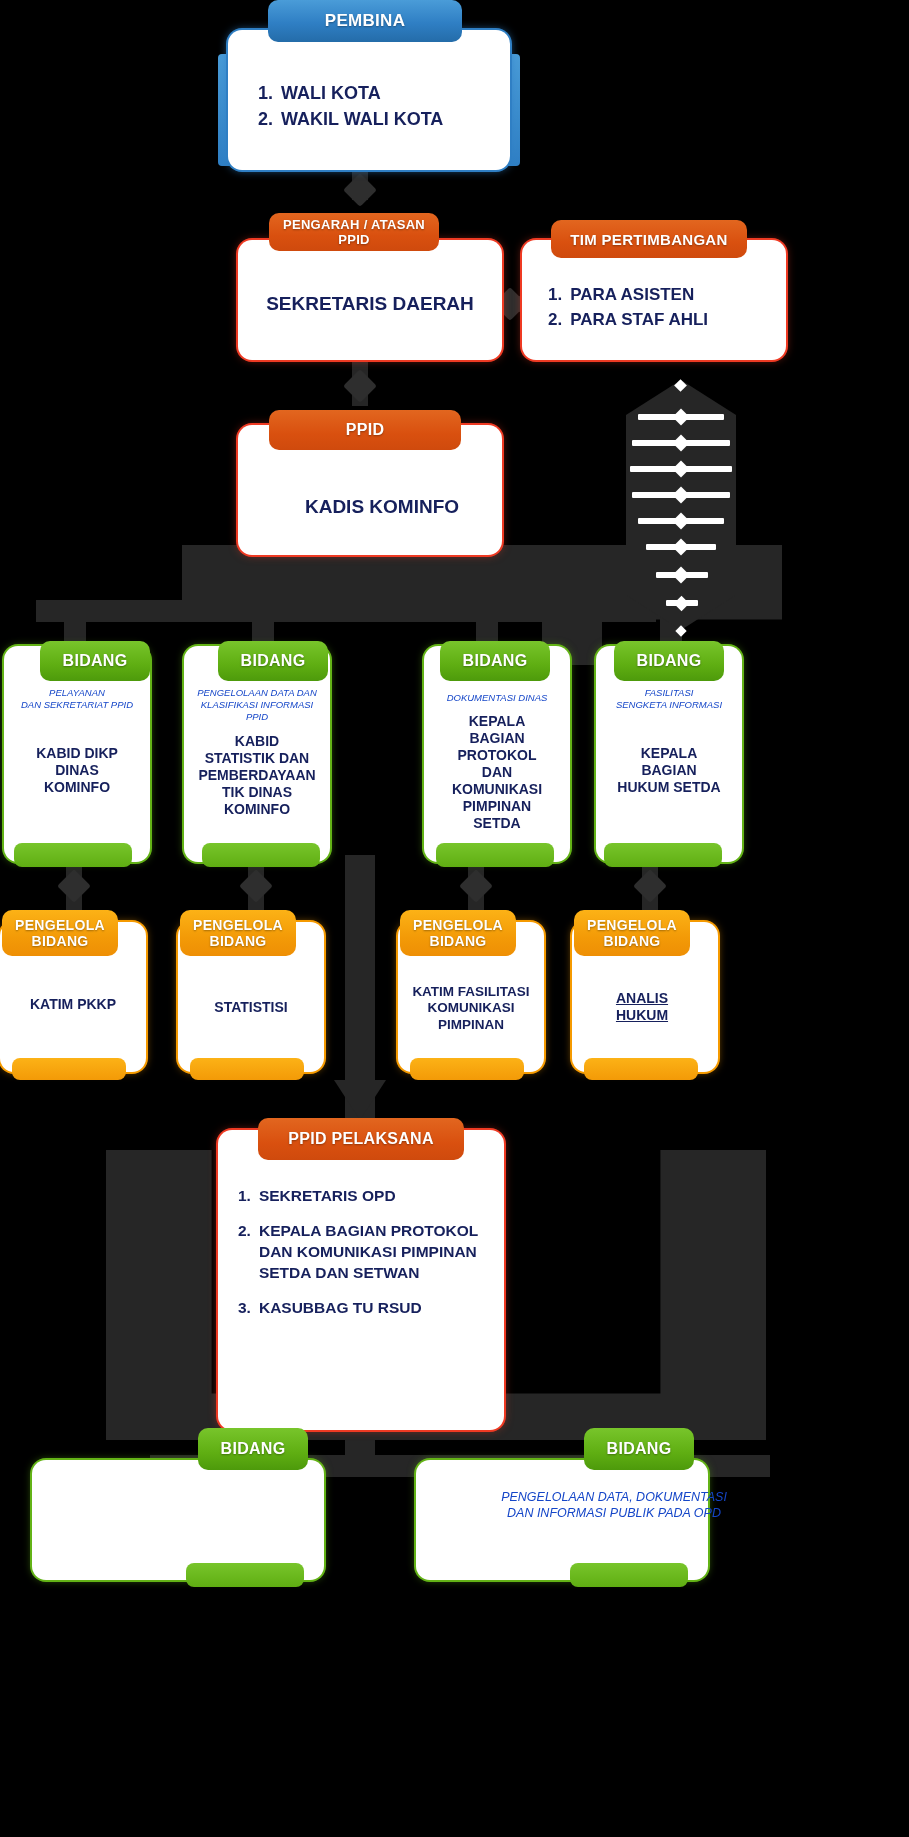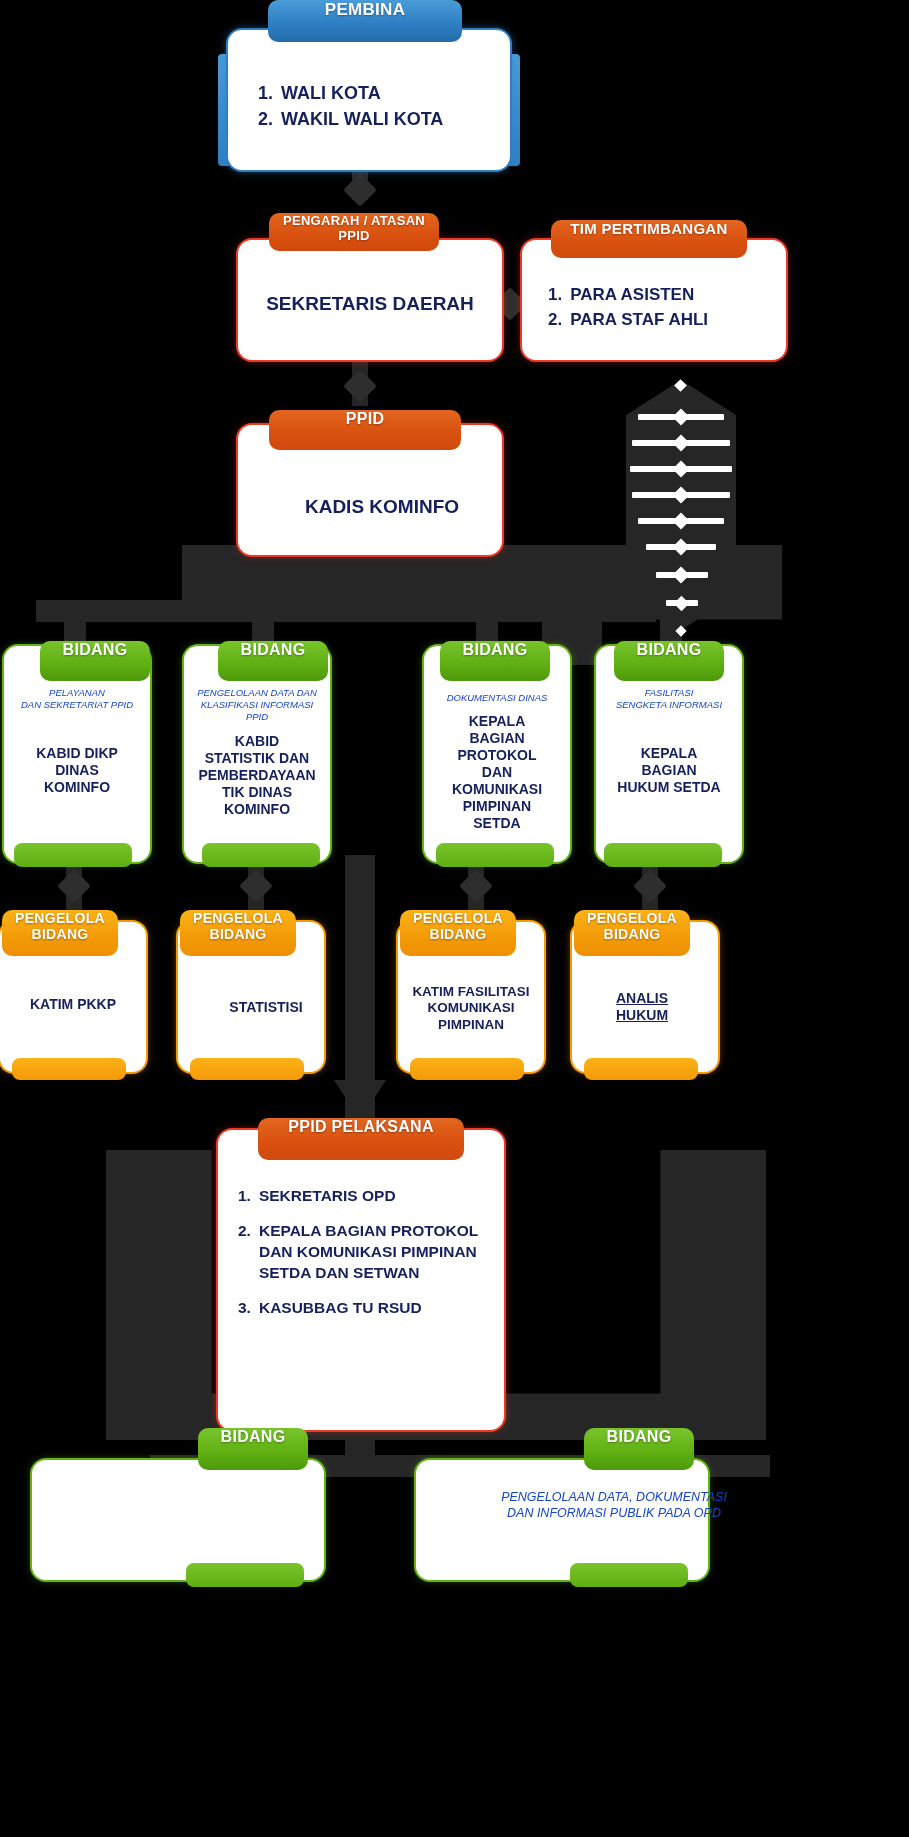--- a/index.html
+++ b/index.html
@@ -52,21 +52,21 @@
   }
   .card.blue  { box-shadow: 0 0 0 2px #2f7fc4, 0 0 10px rgba(47,127,196,.8); }
   .card.red   { box-shadow: 0 0 0 2px #ef3a23, 0 0 10px rgba(239,58,35,.55); }
   .card.green { box-shadow: 0 0 0 2px #63b316, 0 0 9px rgba(99,179,22,.6); }
   .card.orange{ box-shadow: 0 0 0 2px #f59a00, 0 0 9px rgba(245,154,0,.6); }
 
   
   .pill {
     position: absolute;
     display: flex;
-    align-items: flex-start;
+    align-items: center;
     justify-content: center;
     border-radius: 10px;
     color: #ffffff;
     font-weight: bold;
     text-align: center;
     z-index: 7;
     letter-spacing: .3px;
     text-shadow: 0 1px 2px rgba(0,0,0,.35);
   }
   .pill.blue   { background: linear-gradient(180deg,#4a9cd8 0%,#2f7fc4 55%,#246ca9 100%); }
@@ -280,21 +280,21 @@
 BIDANG</span>
   </div>
   <div class="body" style="left:0px;top:996px;width:146px;font-size:14px;white-space:pre-line;">KATIM PKKP</div>
   <div class="tab amber" style="left:12px;top:1058px;width:114px;height:22px;"></div>
 
   <div class="card orange" style="left:178px;top:922px;width:146px;height:150px;"></div>
   <div class="pill amber" style="left:180px;top:910px;width:116px;height:46px;font-size:14px;white-space:pre-line;line-height:1.15;">
     <span>PENGELOLA
 BIDANG</span>
   </div>
-  <div class="body" style="left:178px;top:999px;width:146px;font-size:14px;white-space:pre-line;margin-left:15px;">STATISTISI</div>
+  <div class="body" style="left:178px;top:999px;width:146px;font-size:14px;white-space:pre-line;">STATISTISI</div>
   <div class="tab amber" style="left:190px;top:1058px;width:114px;height:22px;"></div>
 
   <div class="card orange" style="left:398px;top:922px;width:146px;height:150px;"></div>
   <div class="pill amber" style="left:400px;top:910px;width:116px;height:46px;font-size:14px;white-space:pre-line;line-height:1.15;">
     <span>PENGELOLA
 BIDANG</span>
   </div>
   <div class="body" style="left:396px;top:984px;width:150px;font-size:13.5px;white-space:pre-line;">KATIM FASILITASI
 KOMUNIKASI
 PIMPINAN</div>

